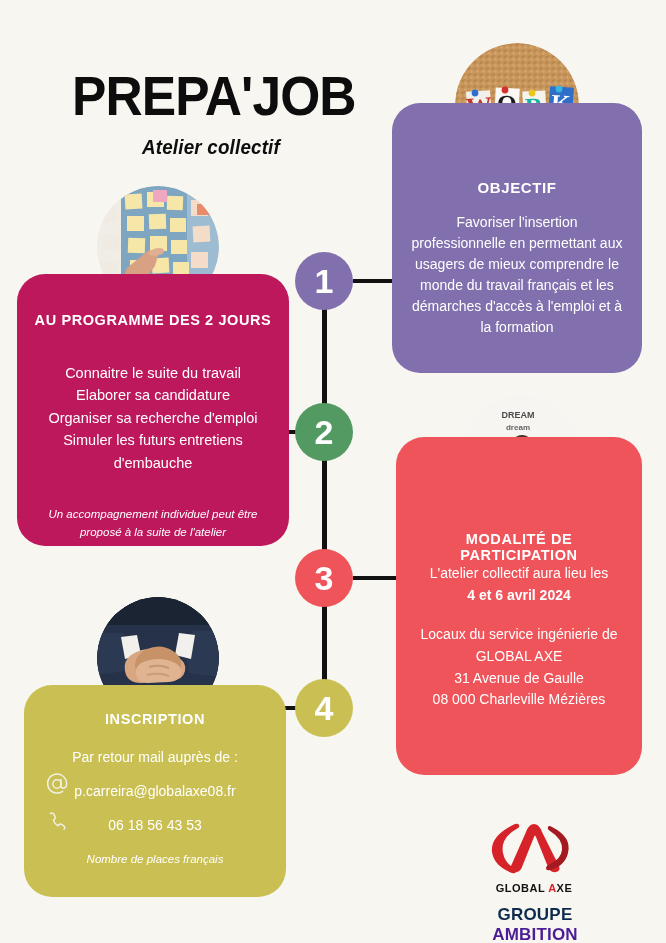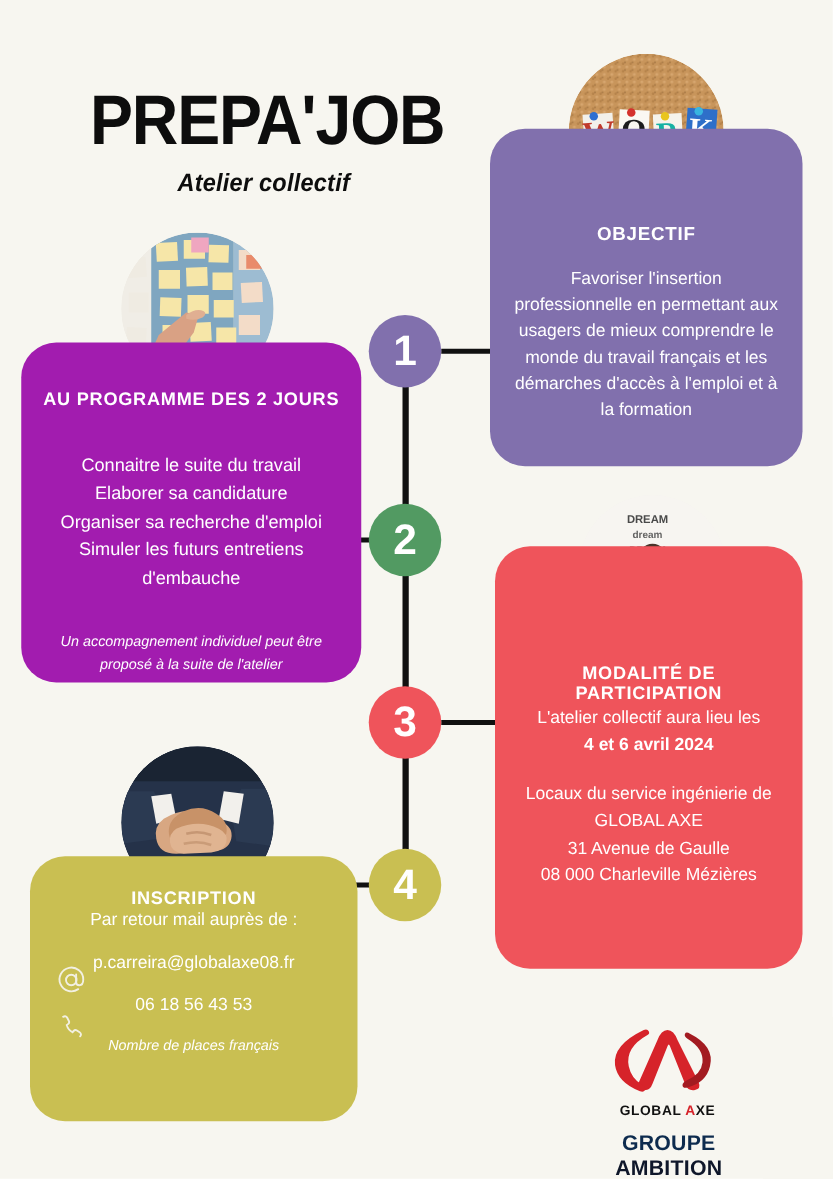--- a/index.html
+++ b/index.html
@@ -59,21 +59,21 @@
 
   #card-objectif {
     left:392px; top:103px; width:250px; height:270px;
     background:#8170AD;
     padding:76px 16px 0 16px;
   }
   #card-objectif .card-title { margin-bottom:16px; font-size:15px; }
 
   #card-programme {
     left:17px; top:274px; width:272px; height:272px;
-    background:#a21caf;
+    background:#be185d;
     padding:38px 14px 0 14px;
   }
   #card-programme .card-title { margin-bottom:34px; }
   #card-programme .card-body { font-size:14.5px; line-height:1.55; }
   #card-programme .card-note { margin-top:32px; }
 
   #card-modalite {
     left:396px; top:437px; width:246px; height:338px;
     background:#EF545B;
     padding:94px 14px 0 14px;
@@ -81,21 +81,21 @@
   #card-modalite .card-title { }
   #card-modalite .card-body { font-size:14px; line-height:1.55; }
   #card-modalite .strong-line { font-weight:800; }
   #card-modalite .gap { height:18px; }
 
   #card-inscription {
     left:24px; top:685px; width:262px; height:212px;
     background:#C9BF52;
     padding:26px 14px 0 14px;
   }
-  #card-inscription .card-title { }
+  #card-inscription .card-title { margin-bottom:22px; }
   #card-inscription .line { font-size:14px; margin-bottom:18px; }
   #card-inscription .card-note { margin-top:10px; }
 
   
   .contact-icons {
     position:absolute; left:20px; top:86px;
     display:flex; flex-direction:column; gap:12px; align-items:center;
   }
   .contact-icons svg { display:block; }
 
@@ -114,21 +114,21 @@
   }
   #logo-globalaxe .wordmark {
     font-size:11px; font-weight:800; color:#111; letter-spacing:.5px;
     margin-top:2px;
   }
   #logo-globalaxe .wordmark .axe-a { color:#D6232A; }
   #logo-ambition {
     position:absolute; left:455px; top:905px; width:160px; text-align:center;
     font-size:17px; font-weight:800; color:#0D2B4E; letter-spacing:.2px;
   }
-  #logo-ambition .amb { color:#0f172a; }
+  #logo-ambition .amb { color:#4c1d95; }
 </style>
 </head>
 <body>
 
 <div id="poster-title">PREPA'JOB</div>
 <div id="poster-subtitle">Atelier collectif</div>
 
 <div class="spine"></div>
 <div class="stub" style="left:353px; top:279px; width:42px;"></div>
 <div class="stub" style="left:283px; top:430px; width:14px;"></div>

